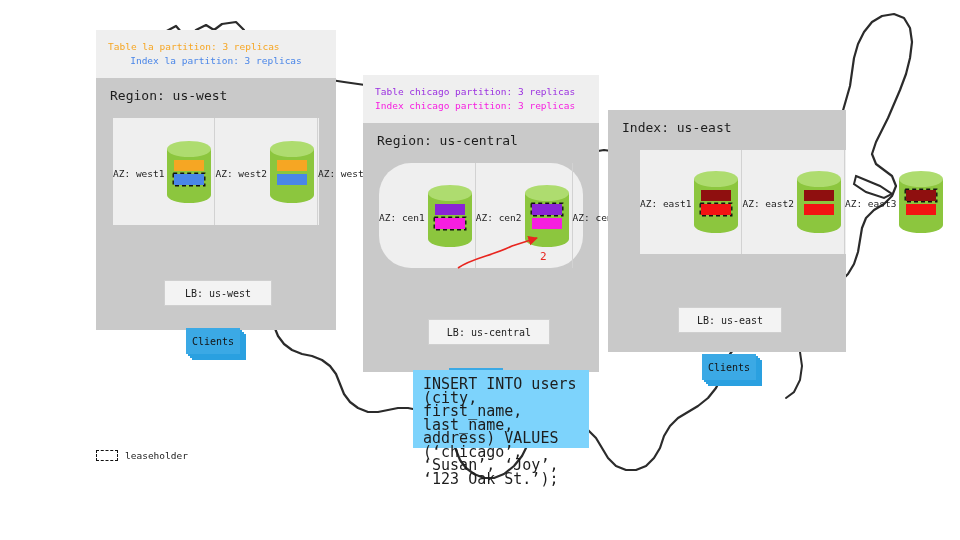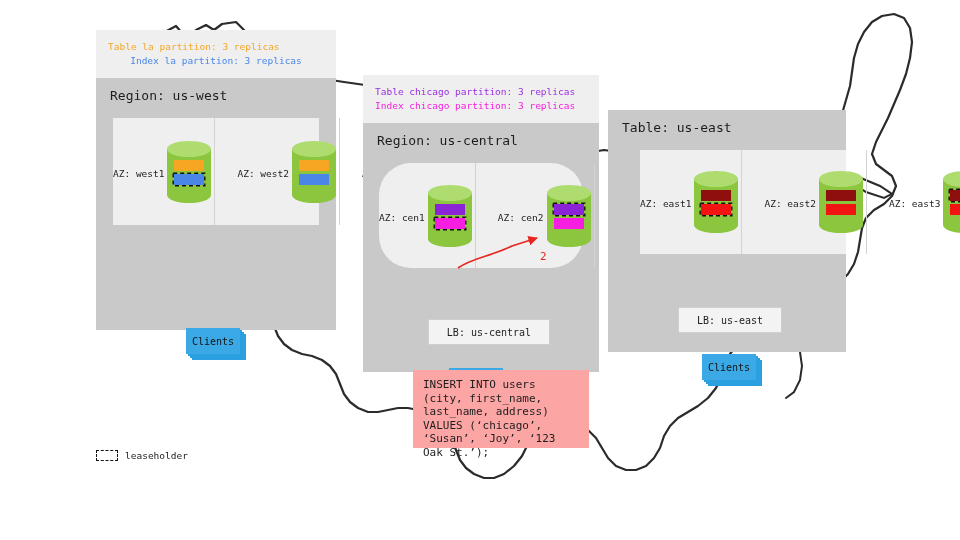--- a/index.html
+++ b/index.html
@@ -29,21 +29,21 @@
     font-family:"DejaVu Sans Mono","Liberation Mono",monospace;
   }
   .az-strip{
     position:absolute;background:#efefef;display:flex;
     box-sizing:border-box;
   }
   .az-cell{
     flex:1 1 0;position:relative;display:flex;flex-direction:row;
     align-items:center;box-sizing:border-box;
   }
-  .az-cell + .az-cell{border-left:1px solid #d2d2d2;padding-left:22px;}
+  .az-cell + .az-cell{border-left:1px solid #d2d2d2;}
   .az-label{
     font-size:9.5px;color:#1d1d1d;margin-top:7px;margin-bottom:4px;
     white-space:nowrap;
   }
   .cyl{position:relative;}
   .cyl svg{display:block;}
   .lb-box{
     position:absolute;background:#f3f3f3;border:1px solid #cfcfcf;
     display:flex;align-items:center;justify-content:center;
     font-size:10px;color:#1d1d1d;box-sizing:border-box;white-space:nowrap;
@@ -54,22 +54,22 @@
   .clients .sh{position:absolute;background:#2aa0e0;}
   .clients .sh1{left:6px;top:6px;width:54px;height:26px;}
   .clients .sh2{left:4px;top:4px;width:54px;height:26px;}
   .clients .sh3{left:2px;top:2px;width:54px;height:26px;}
   .clients .face{
     position:absolute;left:0;top:0;width:54px;height:26px;background:#3ba9e5;
     display:flex;align-items:center;justify-content:center;
     font-size:10px;color:#141414;
   }
   .sqlbox{
-    position:absolute;background:#fca5a5;box-sizing:border-box;
-    padding:8px 10px;font-size:11px;line-height:13.5px;color:#1d1d1d;
+    position:absolute;background:#7dd3fc;box-sizing:border-box;
+    padding:8px 10px;font-size:15px;line-height:13.5px;color:#1d1d1d;
     z-index:4;
   }
   .leaseholder-legend{
     position:absolute;display:flex;align-items:center;z-index:5;
   }
   .lh-swatch{
     width:22px;height:11px;border:1.4px dashed #111;box-sizing:border-box;
     background:transparent;margin-right:7px;
   }
   .lh-text{font-size:9.5px;color:#1d1d1d;}
@@ -151,20 +151,23 @@
               <path d="M3,10 L3,56 A22,8 0 0 0 47,56 L47,10 Z" fill="#8cc63e"></path>
               <ellipse cx="25" cy="10" rx="22" ry="8" fill="#aedc6f"></ellipse>
               <rect x="10" y="21" width="30" height="11" fill="#f6a623"></rect>
               <rect x="9.2" y="20.2" width="31.6" height="12.6" fill="none" stroke="#111" stroke-width="1.4" stroke-dasharray="4,3"></rect>
               <rect x="10" y="35" width="30" height="11" fill="#4a86e8"></rect>
             </svg>
           </div>
         </div>
       </div>
 
+      <div class="lb-box" style="left:68px;top:202px;width:108px;height:26px;">
+        <span>LB: us-west</span>
+      </div>
 
       <div class="clients" style="left:90px;top:250px;">
         <div class="sh sh1"></div>
         <div class="sh sh2"></div>
         <div class="sh sh3"></div>
         <div class="face">Clients</div>
       </div>
     </div>
   </div>
 
@@ -226,21 +229,21 @@
       </div>
     </div>
   </div>
 
   <div class="sqlbox" style="left:413px;top:370px;width:176px;height:78px;">
     <span>INSERT INTO users (city, first_name, last_name, address) VALUES (‘chicago’, ‘Susan’, ‘Joy’, ‘123 Oak St.’);</span>
   </div>
 
   <div class="panel" style="left:608px;top:110px;width:238px;height:290px;">
     <div class="region-band" style="width:238px;height:242px;">
-      <div class="region-title">Table: us-east</div>
+      <div class="region-title">Index: us-east</div>
 
       <div class="az-strip" style="left:32px;top:40px;width:206px;height:104px;">
         <div class="az-cell">
           <div class="az-label">AZ: east1</div>
           <div class="cyl">
             <svg width="50" height="66" viewBox="0 0 50 66">
               <path d="M3,10 L3,56 A22,8 0 0 0 47,56 L47,10 Z" fill="#8cc63e"></path>
               <ellipse cx="25" cy="10" rx="22" ry="8" fill="#aedc6f"></ellipse>
               <rect x="10" y="21" width="30" height="11" fill="#8f0f0f"></rect>
               <rect x="10" y="35" width="30" height="11" fill="#f21313"></rect>

